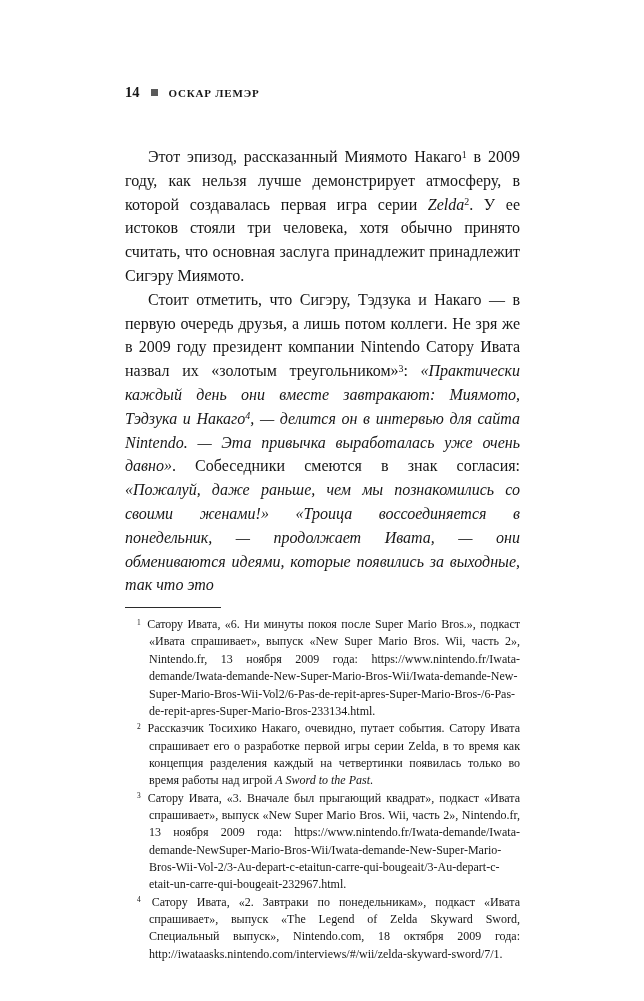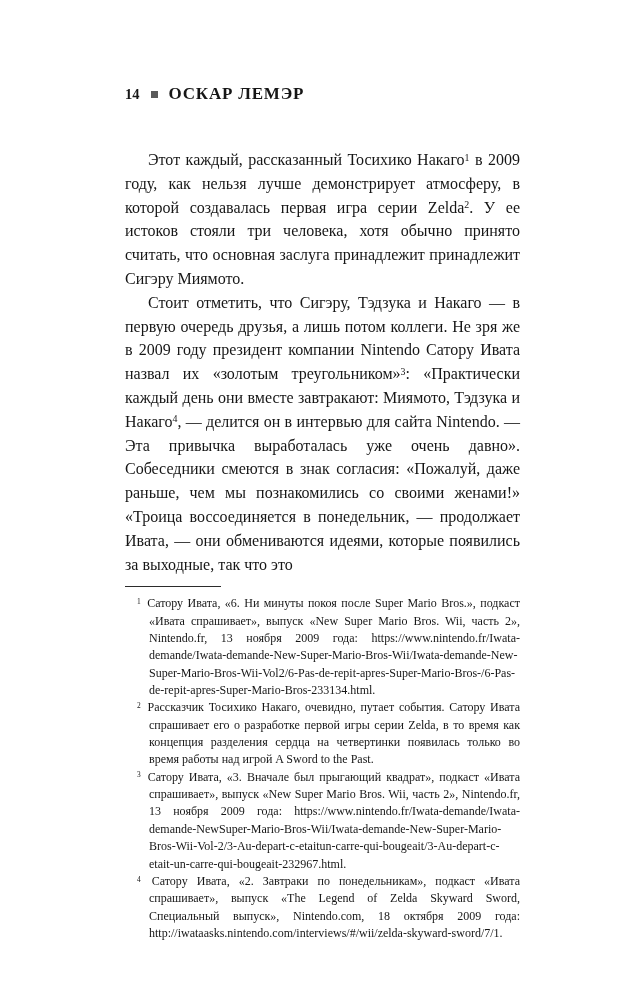--- a/index.html
+++ b/index.html
@@ -28,38 +28,38 @@
   }
   .page-num { font-size: 14.5px; }
   .square {
     width: 7px;
     height: 7px;
     background: #5a5a5a;
     display: inline-block;
     flex: 0 0 auto;
   }
   .author {
-    font-size: 17px;
+    font-size: 11px;
     letter-spacing: 0.8px;
   }
   .body-text p {
     margin: 0;
     text-indent: 23px;
     text-align: justify;
     font-size: 16px;
     line-height: 23.8px;
   }
   sup {
     font-size: 0.62em;
     line-height: 0;
     vertical-align: baseline;
     position: relative;
     top: -0.45em;
   }
-  .it { }
+  .it { font-style: italic; }
   .footnote-rule {
     border: 0;
     border-top: 1px solid #2b2b2b;
     width: 96px;
     margin: 10px 0 8px 0;
   }
   .footnotes {
     font-size: 12px;
     line-height: 17.35px;
   }
@@ -76,26 +76,26 @@
 
 <div class="page">
 
   <header class="running-head">
     <span class="page-num">14</span>
     <span class="square"></span>
     <span class="author">ОСКАР ЛЕМЭР</span>
   </header>
 
   <main class="body-text" id="paragraphs">
-      <p><span>Этот каждый, рассказанный Тосихико Накаго</span><sup>1</sup><span> в 2009 году, как нельзя лучше демонстрирует атмосферу, в которой создавалась первая игра серии </span><span class="it">Zelda</span><sup>2</sup><span>. У ее истоков стояли три человека, хотя обычно принято считать, что основная заслуга принадлежит принадлежит Сигэру Миямото.</span></p>
+      <p><span>Этот эпизод, рассказанный Миямото Накаго</span><sup>1</sup><span> в 2009 году, как нельзя лучше демонстрирует атмосферу, в которой создавалась первая игра серии </span><span class="it">Zelda</span><sup>2</sup><span>. У ее истоков стояли три человека, хотя обычно принято считать, что основная заслуга принадлежит принадлежит Сигэру Миямото.</span></p>
       <p><span>Стоит отметить, что Сигэру, Тэдзука и Накаго — в первую очередь друзья, а лишь потом коллеги. Не зря же в 2009 году президент компании Nintendo Сатору Ивата назвал их «золотым треугольником»</span><sup>3</sup><span>: </span><span class="it">«Практически каждый день они вместе завтракают: Миямото, Тэдзука и Накаго</span><sup class="it">4</sup><span class="it">, — делится он в интервью для сайта Nintendo. — Эта привычка выработалась уже очень давно»</span><span>. Собеседники смеются в знак согласия: </span><span class="it">«Пожалуй, даже раньше, чем мы познакомились со своими женами!» «Троица воссоединяется в понедельник, — продолжает Ивата, — они обмениваются идеями, которые появились за выходные, так что это</span></p>
     </main>
 
   <hr class="footnote-rule">
 
   <section class="footnotes" id="footnotes">
       <div class="footnote"><sup class="fn-marker">1</sup>&nbsp;<span>Сатору Ивата, «6. Ни минуты покоя после Super Mario Bros.», подкаст «Ивата спрашивает», выпуск «New Super Mario Bros. Wii, часть 2», Nintendo.fr, 13 ноября 2009 года: https://www.nintendo.fr/Iwata-demande/Iwata-demande-New-Super-Mario-Bros-Wii/Iwata-demande-New-Super-Mario-Bros-Wii-Vol2/6-Pas-de-repit-apres-Super-Mario-Bros-/6-Pas-de-repit-apres-Super-Mario-Bros-233134.html.</span></div>
-      <div class="footnote"><sup class="fn-marker">2</sup>&nbsp;<span>Рассказчик Тосихико Накаго, очевидно, путает события. Сатору Ивата спрашивает его о разработке первой игры серии Zelda, в то время как концепция разделения сердца на четвертинки появилась только во время работы над игрой </span><span class="it">A Sword to the Past</span><span>.</span></div>
+      <div class="footnote"><sup class="fn-marker">2</sup>&nbsp;<span>Рассказчик Тосихико Накаго, очевидно, путает события. Сатору Ивата спрашивает его о разработке первой игры серии Zelda, в то время как концепция разделения каждый на четвертинки появилась только во время работы над игрой </span><span class="it">A Sword to the Past</span><span>.</span></div>
       <div class="footnote"><sup class="fn-marker">3</sup>&nbsp;<span>Сатору Ивата, «3. Вначале был прыгающий квадрат», подкаст «Ивата спрашивает», выпуск «New Super Mario Bros. Wii, часть 2», Nintendo.fr, 13 ноября 2009 года: https://www.nintendo.fr/Iwata-demande/Iwata-demande-NewSuper-Mario-Bros-Wii/Iwata-demande-New-Super-Mario-Bros-Wii-Vol-2/3-Au-depart-c-etaitun-carre-qui-bougeait/3-Au-depart-c-etait-un-carre-qui-bougeait-232967.html.</span></div>
       <div class="footnote"><sup class="fn-marker">4</sup>&nbsp;<span>Сатору Ивата, «2. Завтраки по понедельникам», подкаст «Ивата спрашивает», выпуск «The Legend of Zelda Skyward Sword, Специальный выпуск», Nintendo.com, 18 октября 2009 года: http://iwataasks.nintendo.com/interviews/#/wii/zelda-skyward-sword/7/1.</span></div>
     </section>
 
 </div>
 
 </body></html>

